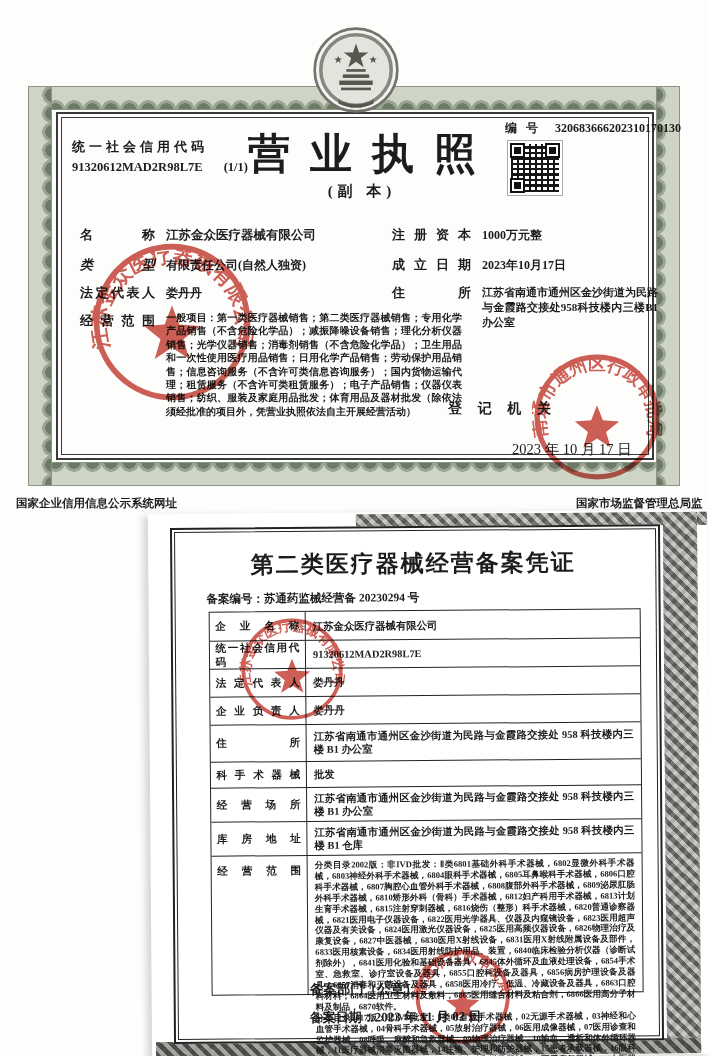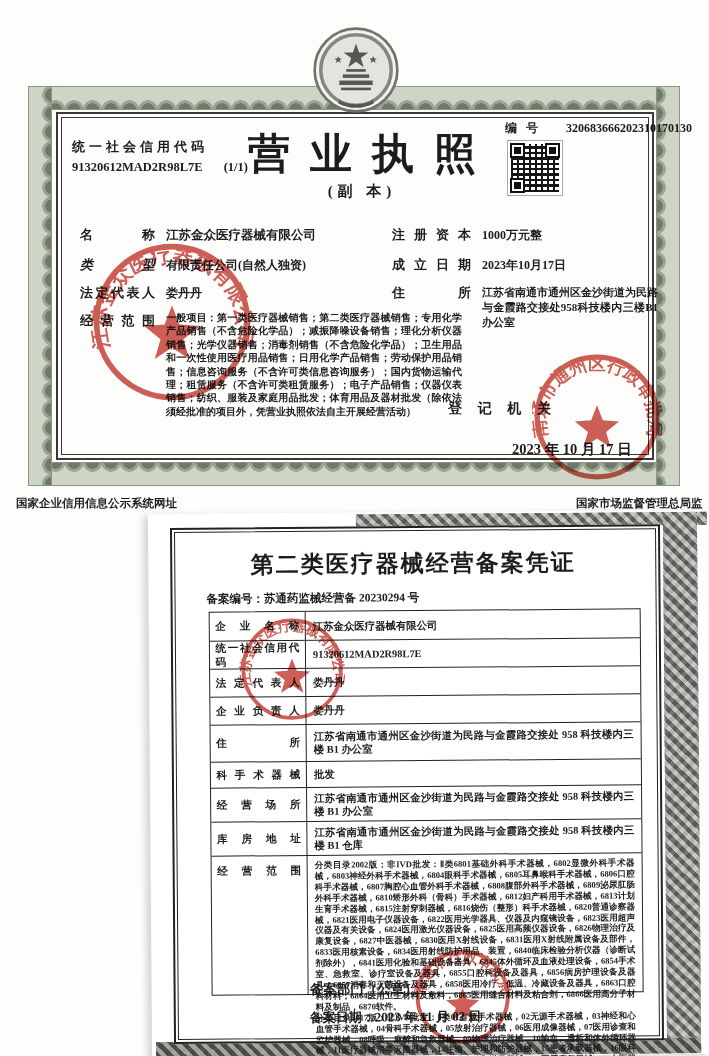--- a/index.html
+++ b/index.html
@@ -75,21 +75,21 @@
 
     <div class="abs lic-label" style="left:72px;top:138px;letter-spacing:4px;">统一社会信用代码</div>
     <div class="abs" style="left:72px;top:160px;font-size:12.5px;font-weight:bold;">
       <span>91320612MAD2R98L7E</span>
       <span style="margin-left:18px;">(1/1)</span>
     </div>
     <div class="abs" style="left:212px;top:126px;width:300px;text-align:center;font-size:42px;font-weight:bold;letter-spacing:20px;text-indent:20px;">营业执照</div>
     <div class="abs" style="left:300px;top:182px;width:124px;text-align:center;font-size:15px;font-weight:bold;letter-spacing:5px;">(副 本)</div>
 
     <div class="abs" style="left:505px;top:120px;font-size:12px;font-weight:bold;white-space:nowrap;">
-      <span style="letter-spacing:3px;margin-right:22px;">编 号</span>
+      <span style="letter-spacing:3px;margin-right:11px;">编 号</span>
       <span>320683666202310170130</span>
     </div>
 
     <div class="qr">
       <div class="fill"></div>
       <div class="qf" style="left:2px;top:2px;"></div>
       <div class="qf" style="right:2px;top:2px;"></div>
       <div class="qf" style="left:2px;bottom:2px;"></div>
     </div>
 
@@ -103,21 +103,21 @@
     <div class="abs" style="left:166px;top:311px;width:296px;font-size:10px;line-height:13.4px;font-weight:bold;text-align:justify;">一般项目：第一类医疗器械销售；第二类医疗器械销售；专用化学产品销售（不含危险化学品）；减振降噪设备销售；理化分析仪器销售；光学仪器销售；消毒剂销售（不含危险化学品）；卫生用品和一次性使用医疗用品销售；日用化学产品销售；劳动保护用品销售；信息咨询服务（不含许可类信息咨询服务）；国内货物运输代理；租赁服务（不含许可类租赁服务）；电子产品销售；仪器仪表销售；纺织、服装及家庭用品批发；体育用品及器材批发（除依法须经批准的项目外，凭营业执照依法自主开展经营活动）</div>
 
     <div class="abs lic-label jl" style="left:392px;top:226px;width:80px;">注册资本</div>
     <div class="abs lic-val" style="left:482px;top:227px;">1000万元整</div>
     <div class="abs lic-label jl" style="left:392px;top:256px;width:80px;">成立日期</div>
     <div class="abs lic-val" style="left:482px;top:257px;">2023年10月17日</div>
     <div class="abs lic-label jl" style="left:392px;top:284px;width:80px;">住所</div>
     <div class="abs lic-val" style="left:482px;top:285px;width:176px;font-size:11px;line-height:15px;text-align:justify;">江苏省南通市通州区金沙街道为民路与金霞路交接处958科技楼内三楼B1办公室</div>
 
     <div class="abs lic-label jl" style="left:448px;top:400px;width:104px;font-size:14px;">登记机关</div>
-    <div class="abs" style="left:512px;top:440px;font-size:14.5px;font-weight:bold;">2023 年 10 月 17 日</div>
+    <div class="abs" style="left:512px;top:440px;font-size:14.5px;font-weight:normal;">2023 年 10 月 17 日</div>
 
     <svg class="seal" style="left:90px;top:240px;" width="164" height="164" viewBox="0 0 200 200">
       <circle cx="100" cy="100" r="92" fill="none" stroke="#c23b30" stroke-width="7"></circle>
       <path id="arc1" d="M 25 135 A 80 80 0 1 1 175 135" fill="none"></path>
       <text fill="#c23b30" font-size="25" font-weight="bold">
         <textPath href="#arc1" startOffset="50%" text-anchor="middle">江苏金众医疗器械有限公司</textPath>
       </text>
       <polygon points="100,72 109,95 134,97 114,113 121,137 100,123 79,137 86,113 66,97 91,95" fill="#c23b30" transform="translate(0,8)"></polygon>
     </svg>
 

